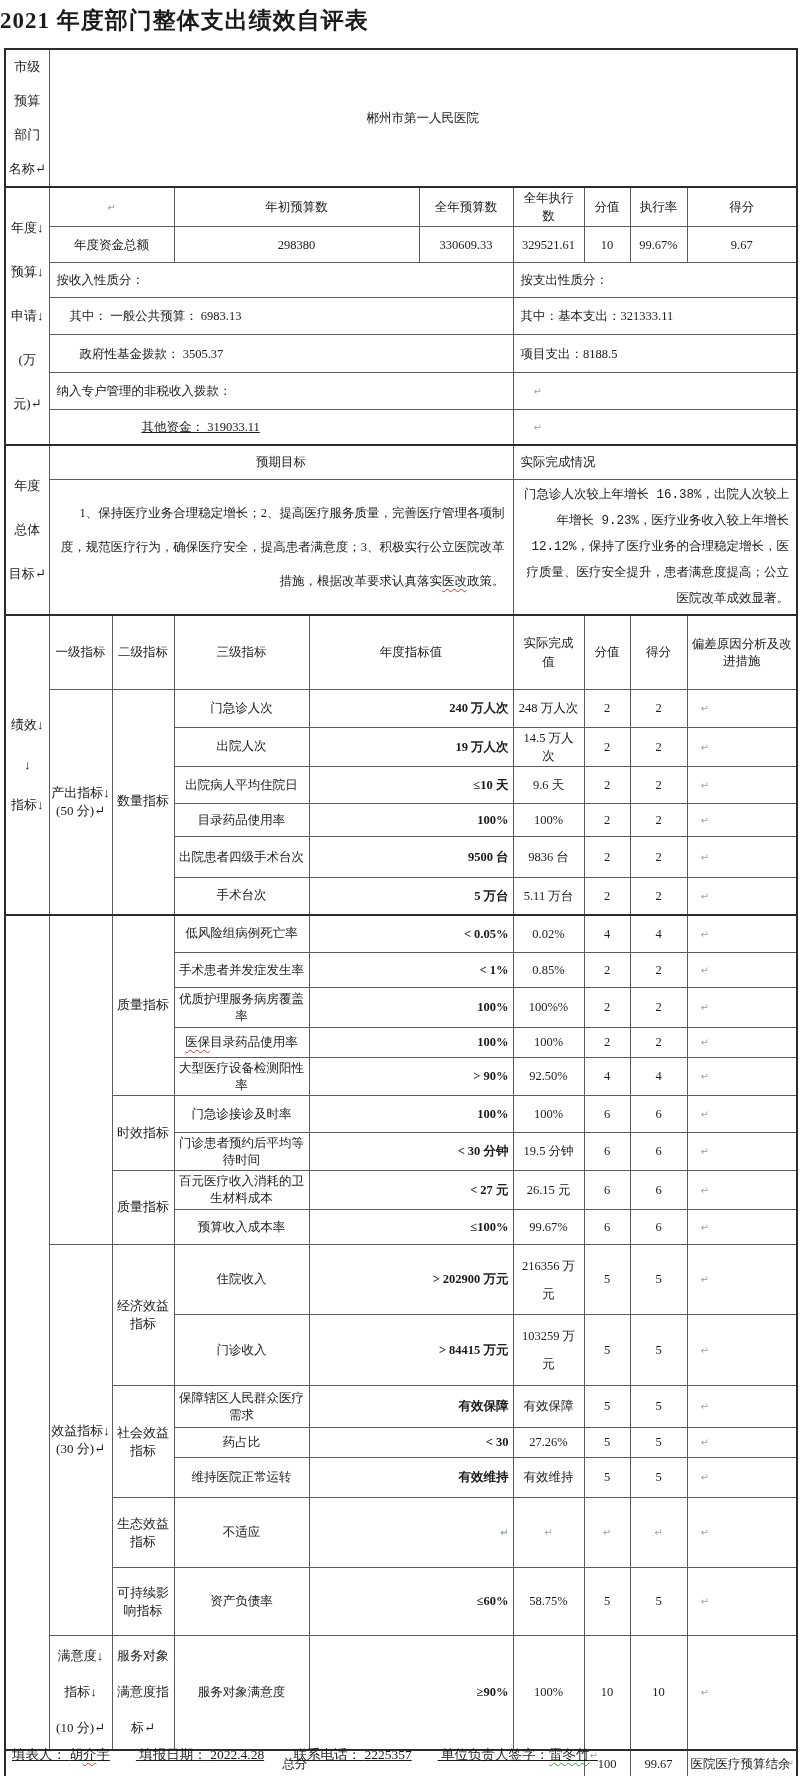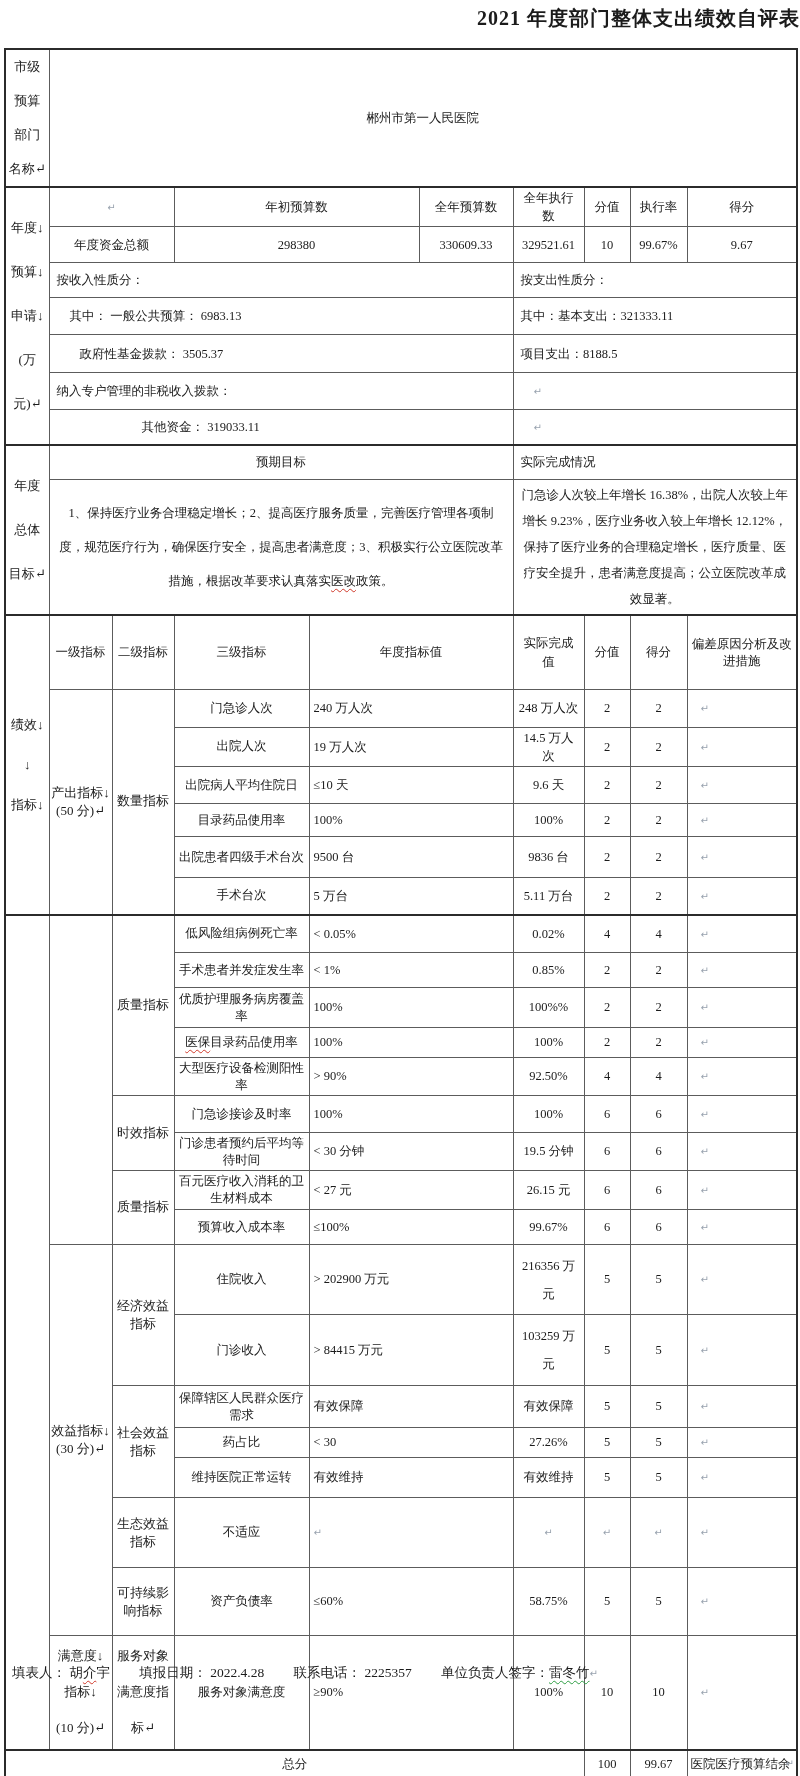--- a/index.html
+++ b/index.html
@@ -1,37 +1,37 @@
 <!DOCTYPE html>
 <html><head>
 <meta charset="utf-8">
 <style>
   html,body{margin:0;padding:0;background:#ffffff;}
   body{width:800px;height:1776px;position:relative;font-family:"Liberation Serif","DejaVu Serif",serif;color:#1b1b1b;}
   .page{position:absolute;left:0;top:0;width:800px;height:1776px;background:#fff;overflow:hidden;}
-  .title{position:absolute;top:5px;left:0;width:100%;text-align:right;font-size:20px;font-weight:bold;letter-spacing:1px;margin:0;}
+  .title{position:absolute;top:5px;left:0;width:100%;text-align:left;font-size:23px;font-weight:bold;letter-spacing:1px;margin:0;}
   table.main{position:absolute;left:4px;top:48px;width:792px;border-collapse:collapse;table-layout:fixed;border:2px solid #2b2b2b;}
   td{border:1px solid #5c5c5c;font-size:12.5px;padding:1px 4px;vertical-align:middle;overflow:hidden;line-height:1.45;}
   .c{text-align:center;}
   .l{text-align:left;padding-left:7px;}
   .vl{white-space:pre-line;text-align:center;font-size:13px;padding:0 1px;}
   .lh34{line-height:34px;} .lh44{line-height:44px;} .lh40{line-height:40px;}
   .lh36{line-height:36px;} .lh19{line-height:1.35;}
   .bl{text-align:left;padding-left:7px;font-size:12.5px;}
-  .ind1{padding-left:20px;} .ind2{padding-left:30px;} .ind3{padding-left:92px;}
+  .ind1{padding-left:20px;} .ind2{padding-left:30px;} .ind3{padding-left:92px;text-decoration:underline;}
   .bt2 td{border-top:2px solid #2b2b2b;}
-  .goalcell{line-height:34px;padding:2px 8px;text-align:center;}
-  .actcell{line-height:26px;padding:2px 7px;text-align:center;}
-  .tg{text-align:left;}
+  .goalcell{line-height:34px;padding:2px 8px;text-align:right;}
+  .actcell{line-height:26px;padding:2px 7px;text-align:right;font-family:Liberation Mono, monospace;}
+  .tg{text-align:right;font-weight:bold;}
   .dev{text-align:left;padding-left:13px;}
   .wrapv{line-height:28px;}
   .mk{color:#98a2ae;font-size:10px;font-family:"DejaVu Sans",sans-serif;}
   .wavy-red{text-decoration:underline;text-decoration-style:wavy;text-decoration-color:#d03a2b;text-decoration-thickness:1px;text-underline-offset:3px;}
   .wavy-green{text-decoration:underline;text-decoration-style:wavy;text-decoration-color:#2f9e44;text-decoration-thickness:1px;text-underline-offset:3px;}
-  .footer{position:absolute;left:12px;top:1664px;width:780px;font-size:13.5px;white-space:nowrap;}
+  .footer{position:absolute;left:12px;top:1746px;width:780px;font-size:13.5px;white-space:nowrap;text-decoration:underline;}
   .footer .grp{margin-right:26px;}
   .endmark{position:absolute;right:6px;top:1758px;}
 </style>
 </head>
 <body>
 
 <div class="page">
 
   <h1 class="title">2021 年度部门整体支出绩效自评表</h1>
 

